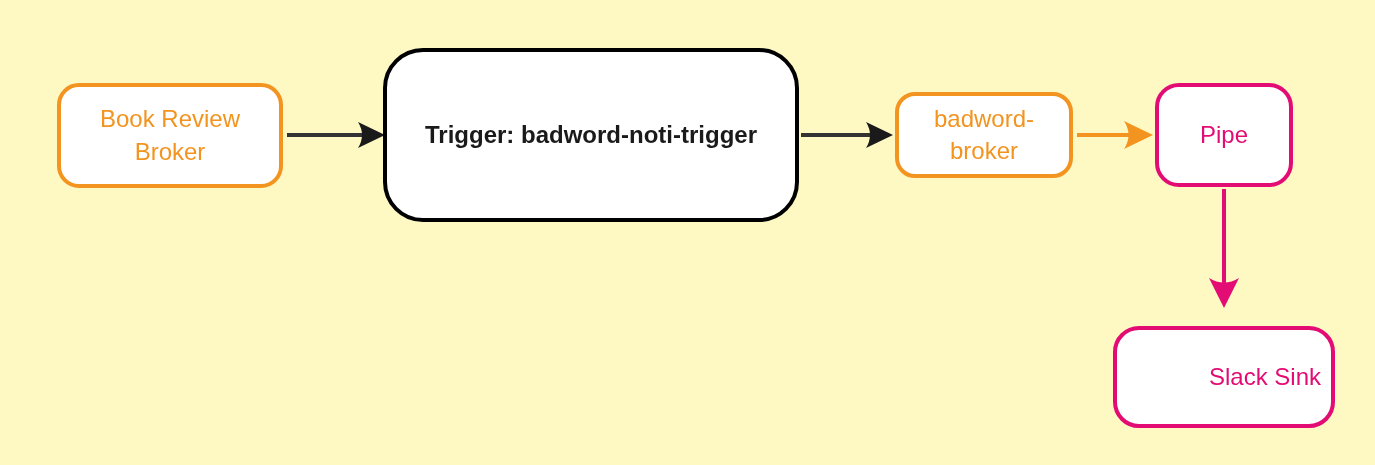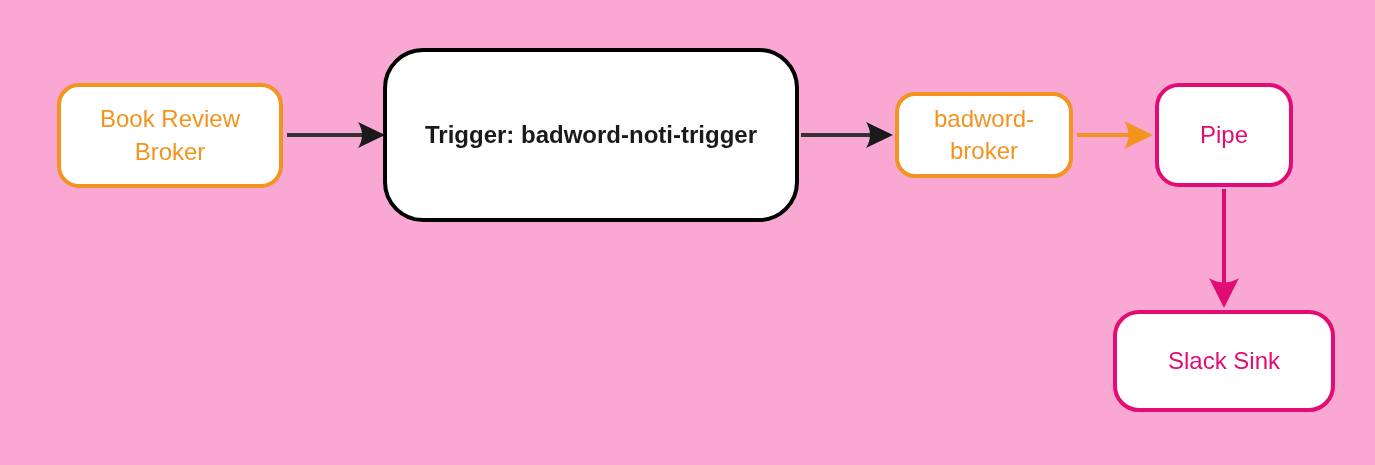--- a/index.html
+++ b/index.html
@@ -5,21 +5,21 @@
   html, body {
     margin: 0;
     padding: 0;
     background: #ffffff;
     font-family: "Liberation Sans", "DejaVu Sans", sans-serif;
   }
   .canvas {
     position: relative;
     width: 1375px;
     height: 465px;
-    background: #f9a8d4;
+    background: #fef9c3;
     overflow: hidden;
   }
   .node {
     position: absolute;
     box-sizing: border-box;
     display: flex;
     align-items: center;
     justify-content: center;
     text-align: center;
     background: #ffffff;
@@ -60,24 +60,25 @@
     border-radius: 20px;
     padding: 0 42px;
   }
   #node-pipe {
     left: 1155px; top: 83px;
     width: 138px; height: 104px;
     border-radius: 24px;
     padding: 0 14px;
   }
   #node-slack-sink {
-    left: 1113px; top: 310px;
+    left: 1113px; top: 326px;
     width: 222px; height: 102px;
     border-radius: 26px;
     padding: 0 10px;
+    justify-content: flex-end;
   }
   .edges-layer {
     position: absolute;
     left: 0; top: 0;
     width: 1375px;
     height: 465px;
     pointer-events: none;
   }
   .bold { font-weight: 700; }
 </style>

